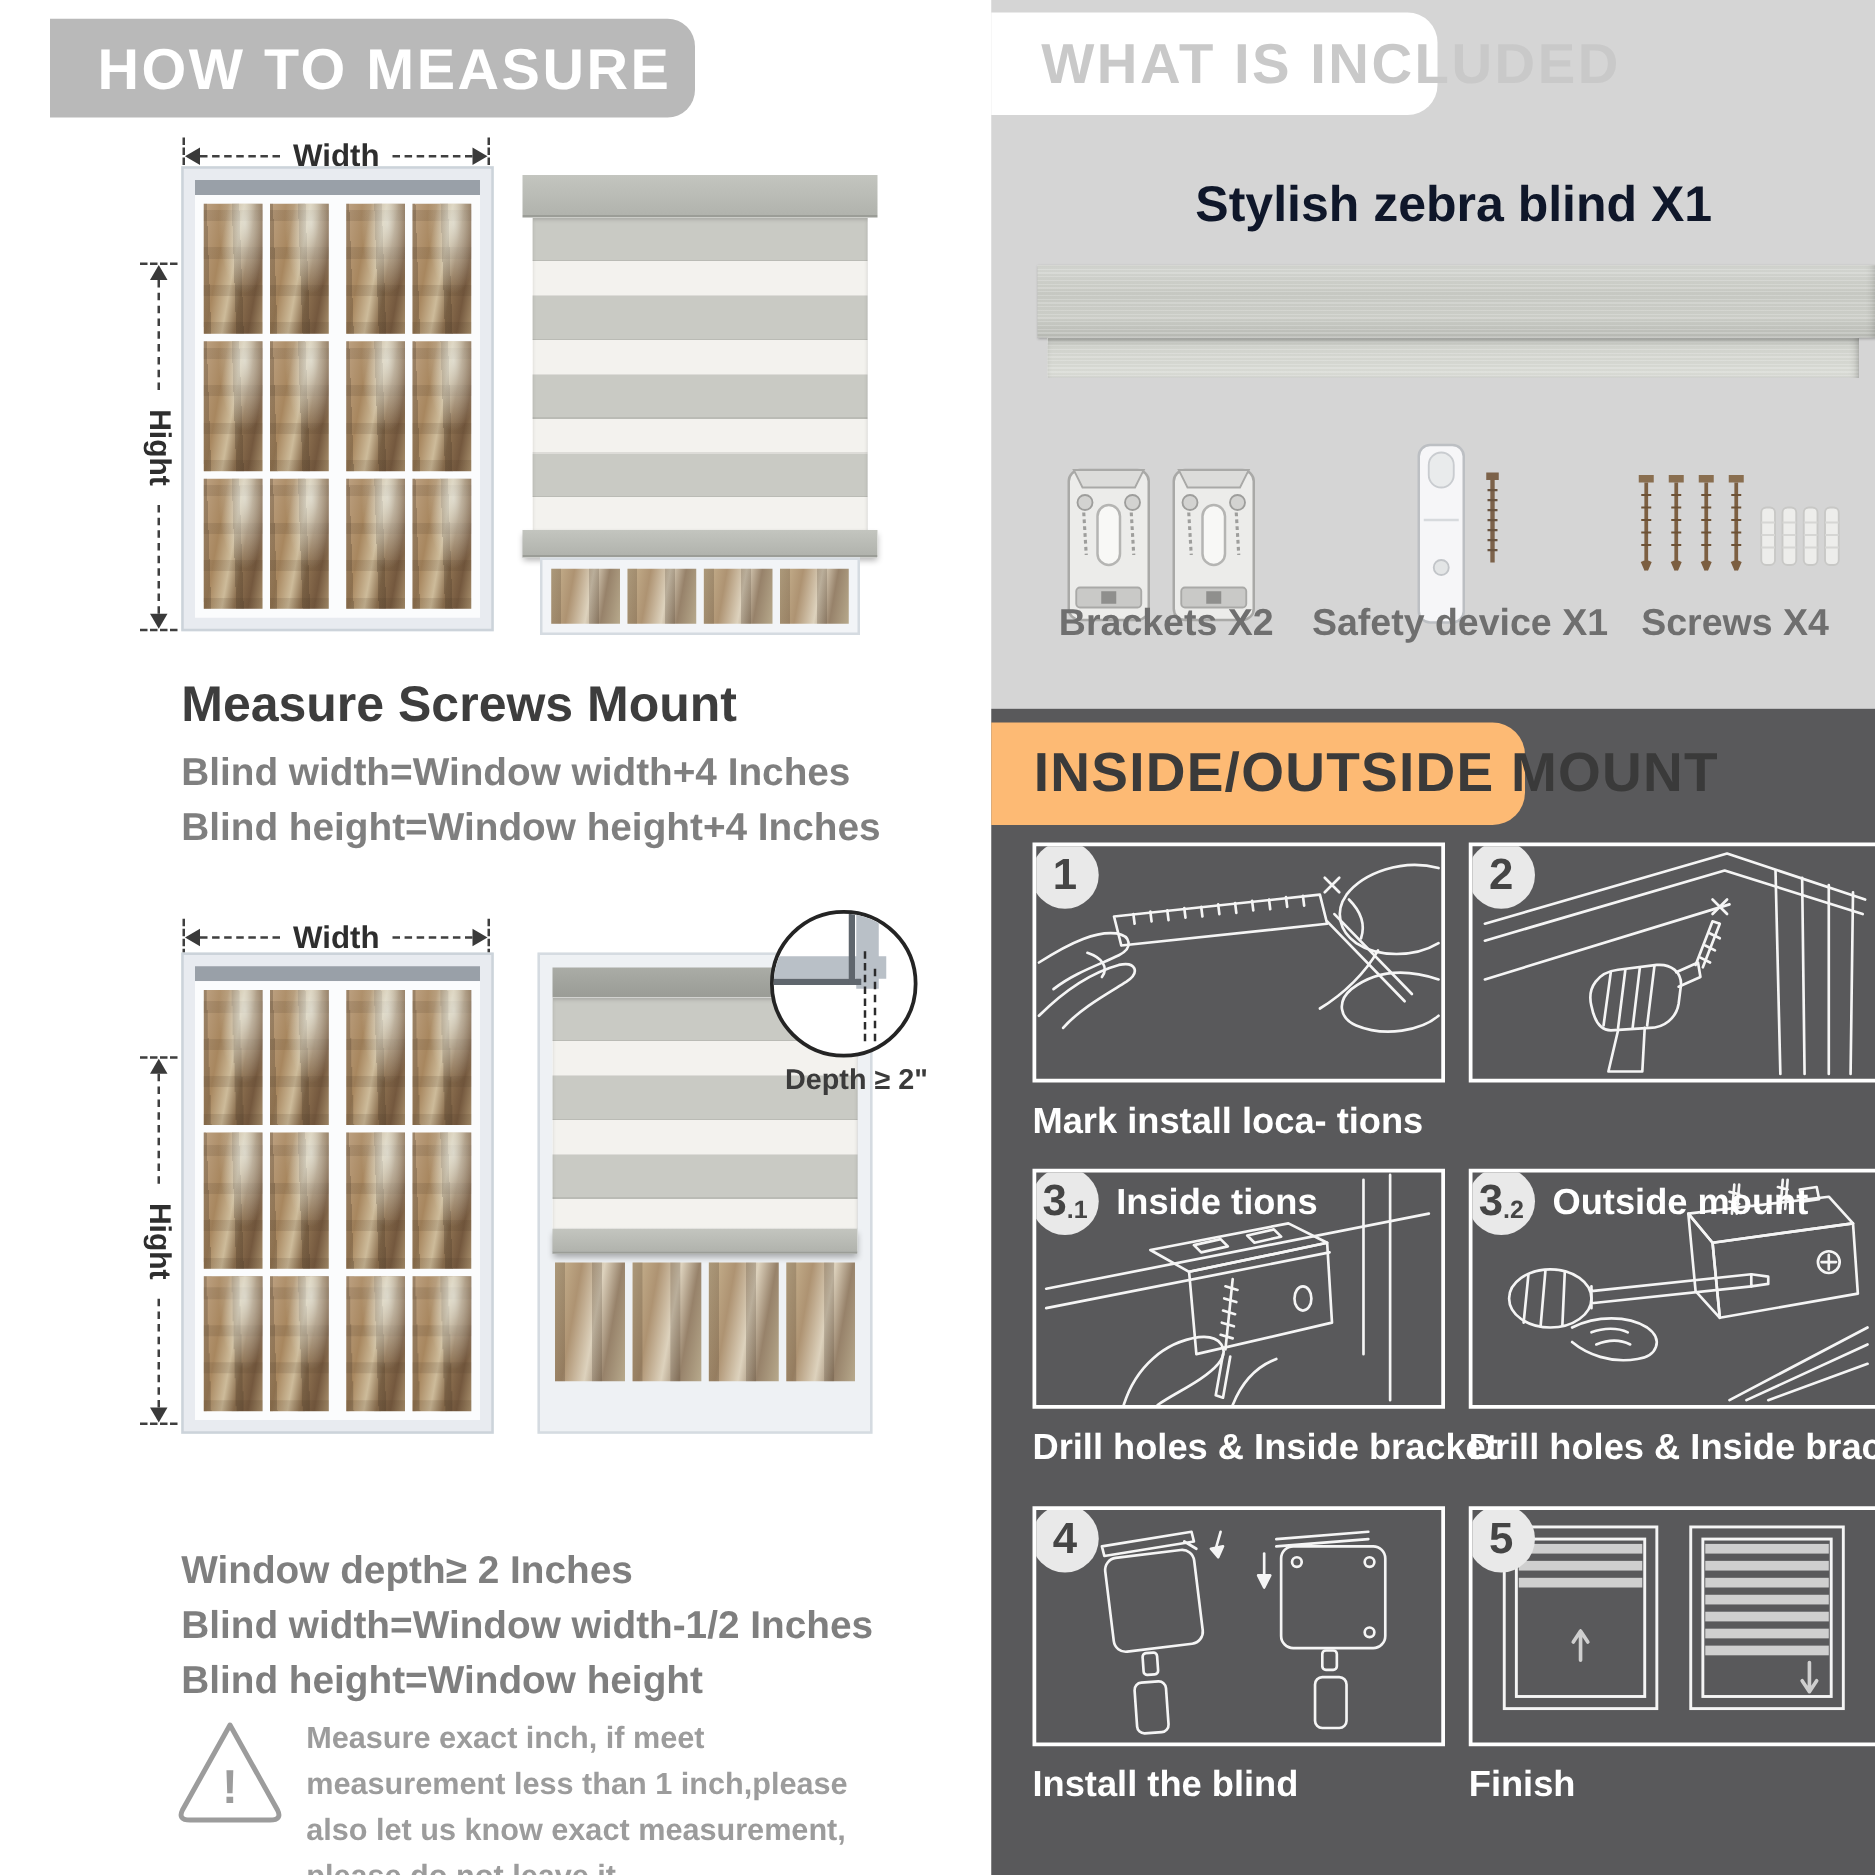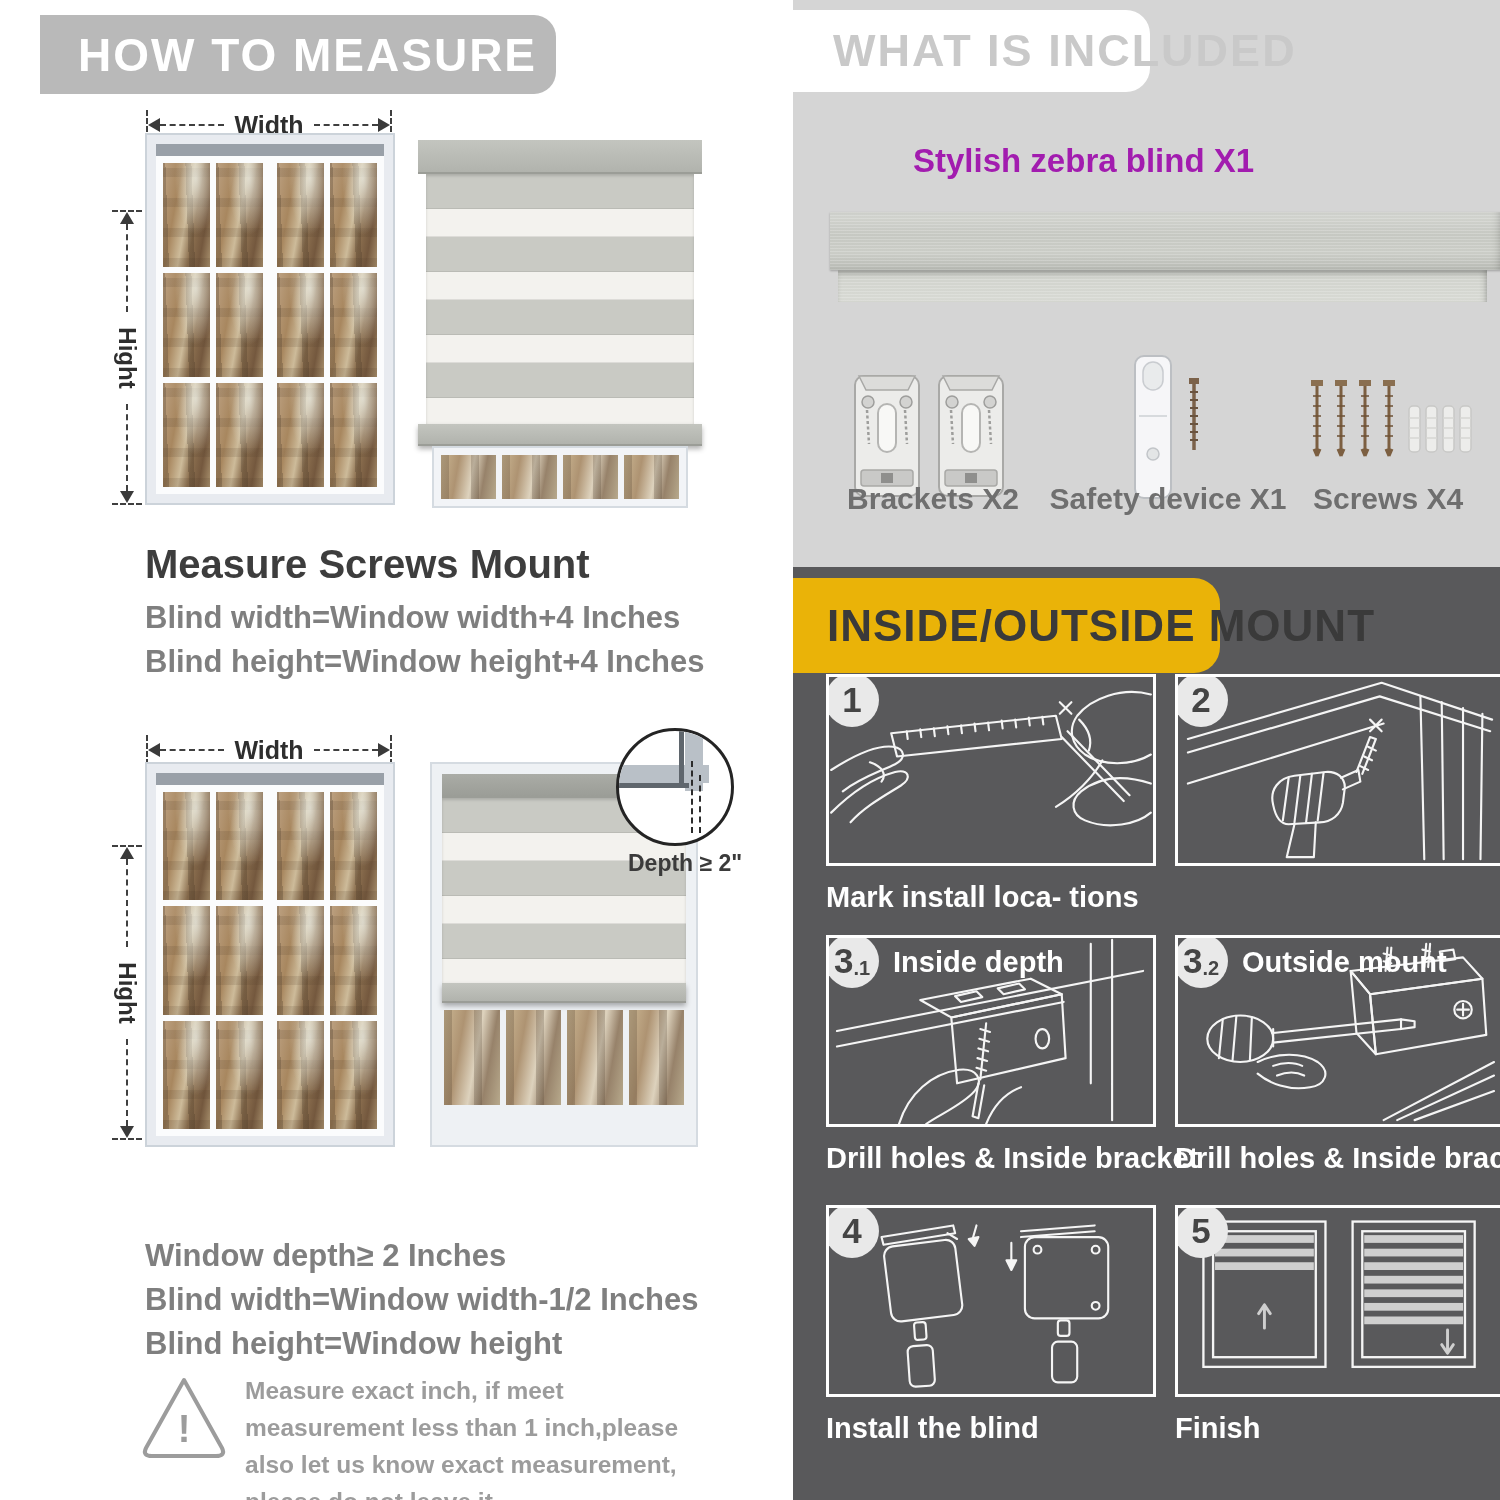--- a/index.html
+++ b/index.html
@@ -55,32 +55,32 @@
   .depth-circle{width:112px;height:112px;border:3px solid #242424;border-radius:50%;background:#ffffff;overflow:hidden;z-index:6;}
   .depth-lbl{color:#3b3b3b;font-size:23px;white-space:nowrap;}
 
   .warn-note{color:#9c9c9c;font-size:24.5px;line-height:37px;font-weight:700;}
 
   
   .panel-light{left:753px;top:0;width:747px;height:567px;background:#d5d5d5;}
   .panel-dark{left:753px;top:567px;width:747px;height:933px;background:#59595b;}
   .hdr-included{left:0;top:10px;width:357px;height:82px;background:#ffffff;border-radius:0 24px 24px 0;display:flex;align-items:center;}
   .hdr-included span{color:#c9c9c9;font-size:45px;letter-spacing:2px;padding-left:40px;white-space:nowrap;}
-  .product-lbl{color:#a21caf;font-size:33px;text-align:left;}
+  .product-lbl{color:#0f172a;font-size:40px;text-align:center;}
   .rail-main{background:
       repeating-linear-gradient(to bottom, rgba(255,255,255,.20) 0 1px, rgba(0,0,0,0) 1px 3px),
       linear-gradient(180deg,#d3d5d0 0%,#c6c8c2 40%,#cbcdc7 70%,#b8bab4 100%);
       box-shadow:inset -6px 0 8px -4px rgba(0,0,0,.22), 0 1px 2px rgba(0,0,0,.25);}
   .rail-lip{background:
       repeating-linear-gradient(to bottom, rgba(255,255,255,.20) 0 1px, rgba(0,0,0,0) 1px 3px),
       linear-gradient(180deg,#cfd1cb,#d8dad4);
       box-shadow:inset 0 5px 6px -3px rgba(0,0,0,.35), inset -5px 0 7px -4px rgba(0,0,0,.2);}
   .inc-lbl{color:#6f6f6f;font-size:30px;text-align:center;white-space:nowrap;}
 
-  .hdr-mount{left:0;top:11px;width:427px;height:95px;background:#eab308;border-radius:0 26px 26px 0;display:flex;align-items:center;}
+  .hdr-mount{left:0;top:11px;width:427px;height:82px;background:#fdba74;border-radius:0 26px 26px 0;display:flex;align-items:center;}
   .hdr-mount span{color:#3a3a3a;font-size:44px;letter-spacing:1px;padding-left:34px;white-space:nowrap;}
 
   .step-panel{position:absolute;width:330px;height:192px;border:3px solid #ffffff;box-sizing:border-box;overflow:hidden;}
   .step-badge{position:absolute;left:-4px;top:-4px;width:54px;height:54px;border-radius:50%;background:#e9e9e9;
               display:flex;align-items:center;justify-content:center;z-index:3;}
   .step-badge .b-main{color:#454545;font-size:35px;}
   .step-badge .b-sub{color:#454545;font-size:20px;margin-top:14px;}
   .step-inner-lbl{position:absolute;left:64px;top:8px;color:#ffffff;font-size:29px;z-index:3;white-space:nowrap;}
   .step-caption{position:absolute;width:360px;color:#ffffff;font-size:29px;white-space:nowrap;}
   .step-panel svg{position:absolute;left:0;top:0;}
@@ -357,21 +357,21 @@
           <path d="M196 44 l12 12 M208 44 l-12 12"></path>
         </g>
       </svg>
     </div>
 
     <div class="step-panel" style="left:33px;top:368px;">
       <div class="step-badge">
           <span class="b-main">3</span>
           <span class="b-sub">.1</span>
         </div>
-      <div class="step-inner-lbl">Inside depth</div>
+      <div class="step-inner-lbl">Inside tions</div>
       <svg width="324" height="186" viewBox="0 0 330 192">
         <g stroke="#f5f5f5" stroke-width="2.2" fill="none" stroke-linecap="round" stroke-linejoin="round">
           <path d="M6 96 L322 34 M6 112 L240 66"></path>
           <path d="M268 6 L268 150 M290 2 L290 188"></path>
           <path d="M92 64 L206 42 L238 58 L124 82 Z"></path>
           <path d="M128 60 l22 -5 l6 6 l-22 5 Z M172 52 l22 -5 l6 6 l-22 5 Z"></path>
           <path d="M124 82 L238 58 L242 124 L130 150 Z"></path>
           <ellipse cx="218" cy="104" rx="7" ry="10"></ellipse>
           <path d="M160 88 L154 146"></path>
           <path d="M154 94 l10 3 M153 104 l10 3 M152 114 l10 3 M151 124 l10 3 M150 134 l10 3"></path>

